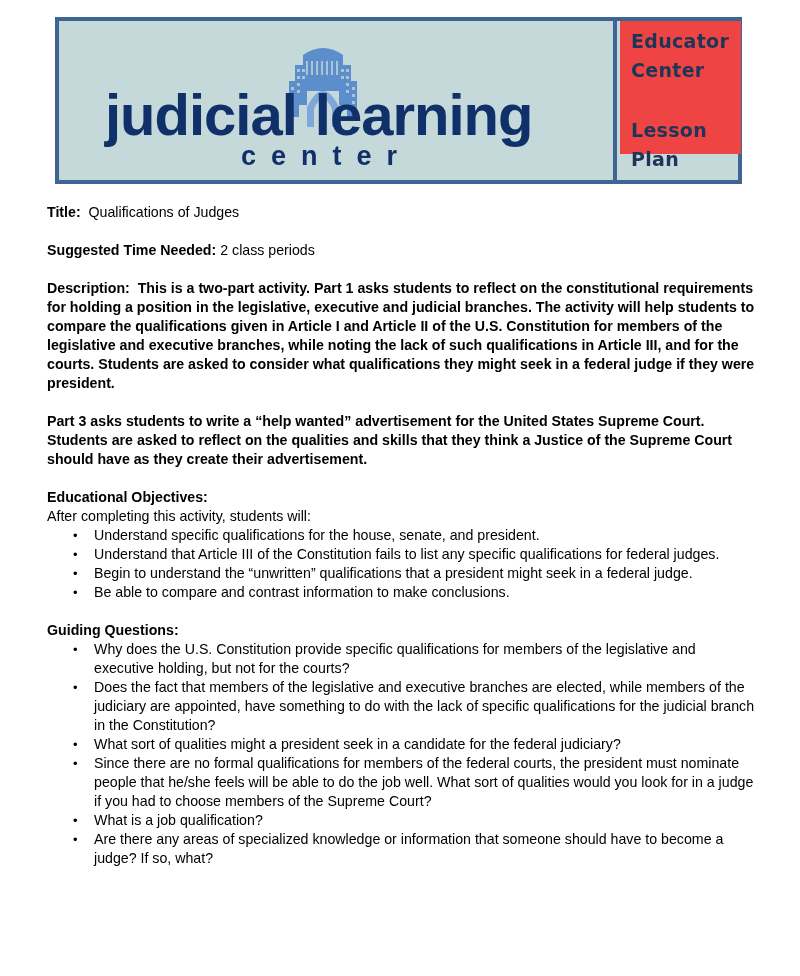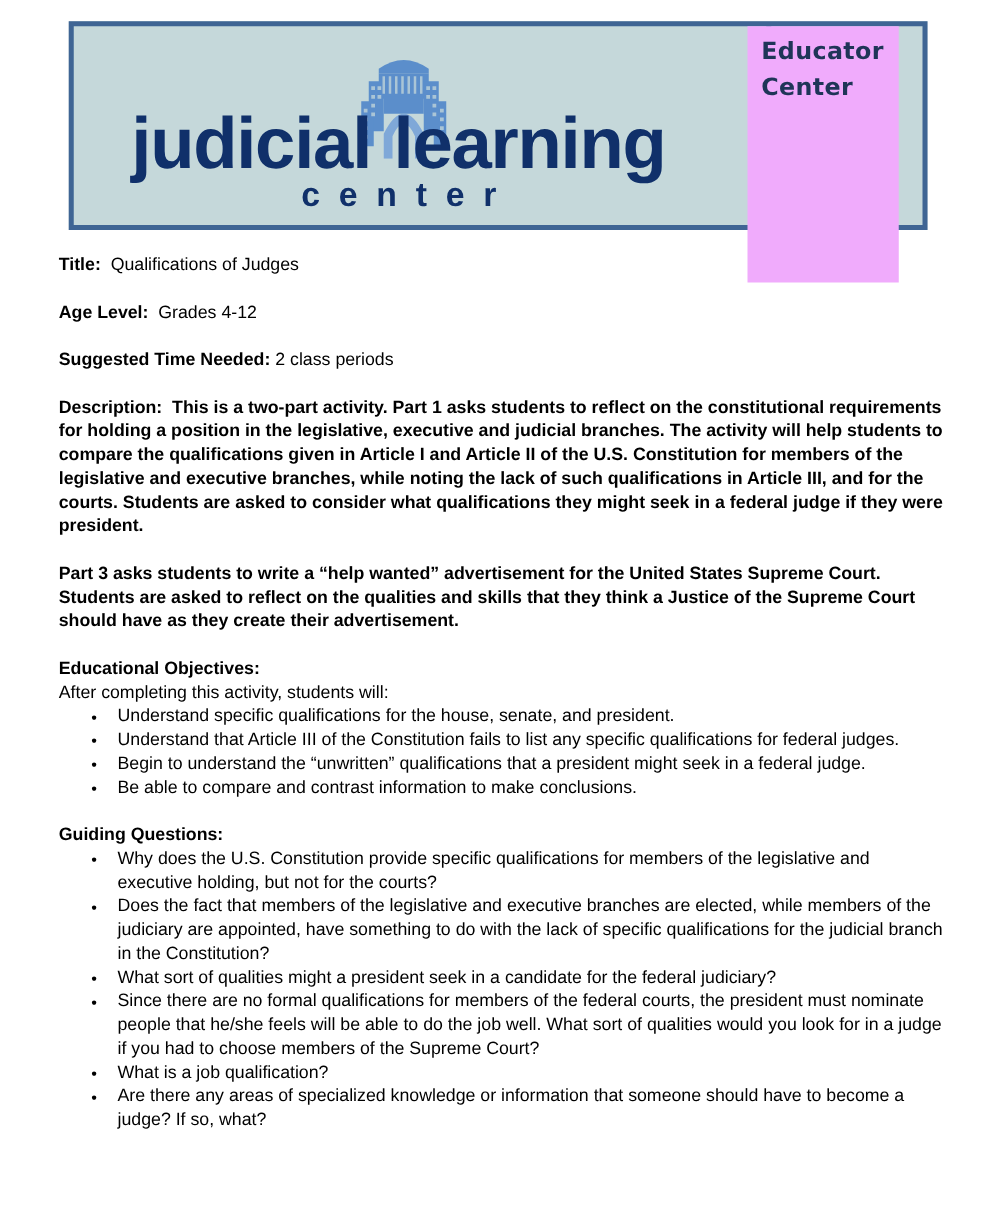--- a/index.html
+++ b/index.html
@@ -11,21 +11,21 @@
       position: absolute; left: 55px; top: 17px; width: 679px; height: 159px;
       border: 4px solid #3f6594; background: #c5d8da;
     }
     .banner-left {
       position: absolute; left: 0; top: 0; width: 554px; height: 159px;
     }
     .banner-divider {
       position: absolute; left: 554px; top: 0; width: 4px; height: 159px; background: #3f6594;
     }
     .banner-right {
-      position: absolute; left: 539px; top: 0; width: 121px; height: 205px; background: #f0abfc;
+      position: absolute; left: 561px; top: 0; width: 121px; height: 133px; background: #ef4444;
     }
     .side-label {
       position: absolute; left: 11px; font-family: "DejaVu Sans", sans-serif; font-weight: bold;
       font-size: 19px; line-height: 29px; color: #1f3558; letter-spacing: 0.3px;
     }
     .side-top { top: 6px; }
     .side-bottom { top: 95px; }
     .logo-word {
       position: absolute; left: 46px; top: 62px;
       font-family: "Liberation Sans", sans-serif; font-weight: bold;
@@ -105,26 +105,29 @@
     </svg>
     <div class="logo-word"><span>judicial</span><span class="gap"></span><span>learning</span></div>
     <div class="logo-sub">center</div>
   </div>
   <div class="banner-divider"></div>
   <div class="banner-right">
     <div class="side-label side-top">
       <div>Educator</div>
       <div>Center</div>
     </div>
+    <div class="side-label side-bottom">
+      <div>Lesson</div>
+      <div>Plan</div>
+    </div>
   </div>
 </div>
 
 <div class="doc">
   <p class="field"><b>Title:</b>&nbsp;&nbsp;<span>Qualifications of Judges</span></p>
-  <p class="field"><b>Age Level:</b>&nbsp;&nbsp;<span>Grades 4-12</span></p>
   <p class="field"><b>Suggested Time Needed:</b>&nbsp;<span>2 class periods</span></p>
 
   <p class="para"><b>Description:</b>&nbsp;&nbsp;<span>This is a two-part activity.  Part 1 asks students to reflect on the constitutional requirements for holding a position in the legislative, executive and judicial branches.  The activity will help students to compare the qualifications given in Article I and Article II of the U.S. Constitution for members of the legislative and executive branches, while noting the lack of such qualifications in Article III, and for the courts. Students are asked to consider what qualifications they might seek in a federal judge if they were president.</span></p>
   <p class="para">Part 3 asks students to write a “help wanted” advertisement for the United States Supreme Court.  Students are asked to reflect on the qualities and skills that they think a Justice of the Supreme Court should have as they create their advertisement.</p>
 
   <p class="section-head">Educational Objectives:</p>
   <p class="plain">After completing this activity, students will:</p>
   <ul class="bullets">
     <li><span class="dot">•</span><span>Understand specific qualifications for the house, senate, and president.</span></li>
     <li><span class="dot">•</span><span>Understand that Article III of the Constitution fails to list any specific qualifications for federal judges.</span></li>

